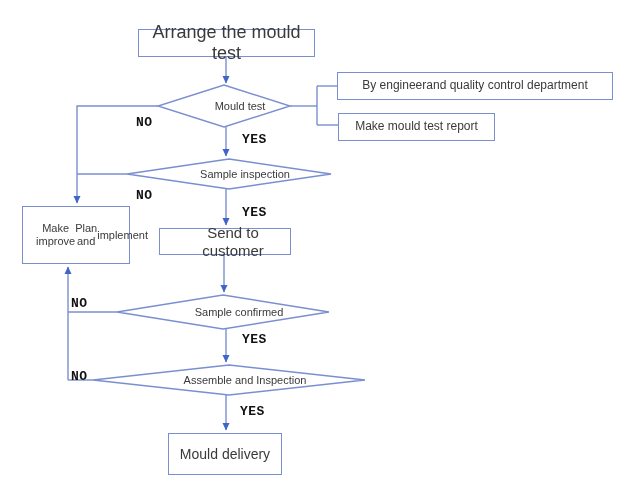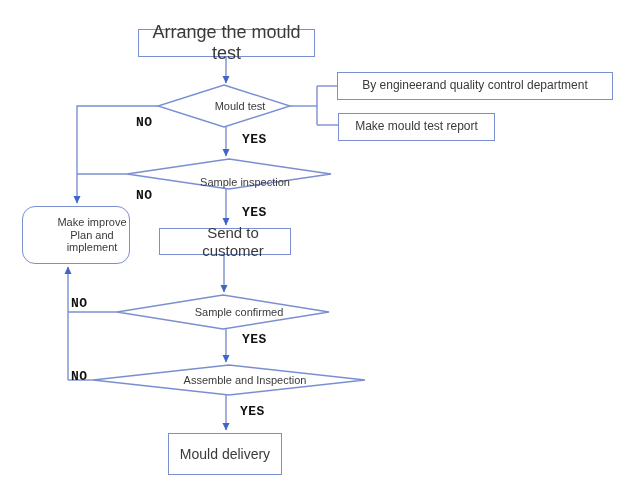--- a/index.html
+++ b/index.html
@@ -26,22 +26,21 @@
     border: 1.4px solid #7a8fd0;
     background: #ffffff;
     display: flex;
     align-items: center;
     justify-content: center;
     text-align: center;
     color: #3a3a3a;
     line-height: 1.15;
   }
   .node.multiline {
-    flex-direction: column;
-    border-radius: 13px;
+    flex-direction: row;
   }
   .dlabel {
     position: absolute;
     transform: translate(-50%, -50%);
     white-space: nowrap;
     color: #3a3a3a;
     text-align: center;
   }
   .edge-label {
     position: absolute;
@@ -115,21 +114,21 @@
 
   <div class="node fs15" style="left:159px; top:228px; width:132px; height:27px;padding-left:16px;">
     <span>Send to customer</span>
   </div>
 
   <div class="node fs14" style="left:168px; top:433px; width:114px; height:42px;">
     <span>Mould delivery</span>
   </div>
 
   <div class="dlabel fs11" style="left:224px; top:106px;">Mould test</div>
-  <div class="dlabel fs11" style="left:229px; top:174px;margin-top:8px;">Sample inspection</div>
+  <div class="dlabel fs11" style="left:229px; top:174px;">Sample inspection</div>
   <div class="dlabel fs11" style="left:223px; top:312px;">Sample confirmed</div>
   <div class="dlabel fs11" style="left:229px; top:380px;">Assemble and Inspection</div>
 
   <div class="edge-label" style="left:136px; top:115px;">NO</div>
   <div class="edge-label" style="left:242px; top:132px;">YES</div>
   <div class="edge-label" style="left:136px; top:188px;">NO</div>
   <div class="edge-label" style="left:242px; top:205px;">YES</div>
   <div class="edge-label" style="left:71px; top:296px;">NO</div>
   <div class="edge-label" style="left:242px; top:332px;">YES</div>
   <div class="edge-label" style="left:71px; top:369px;">NO</div>

